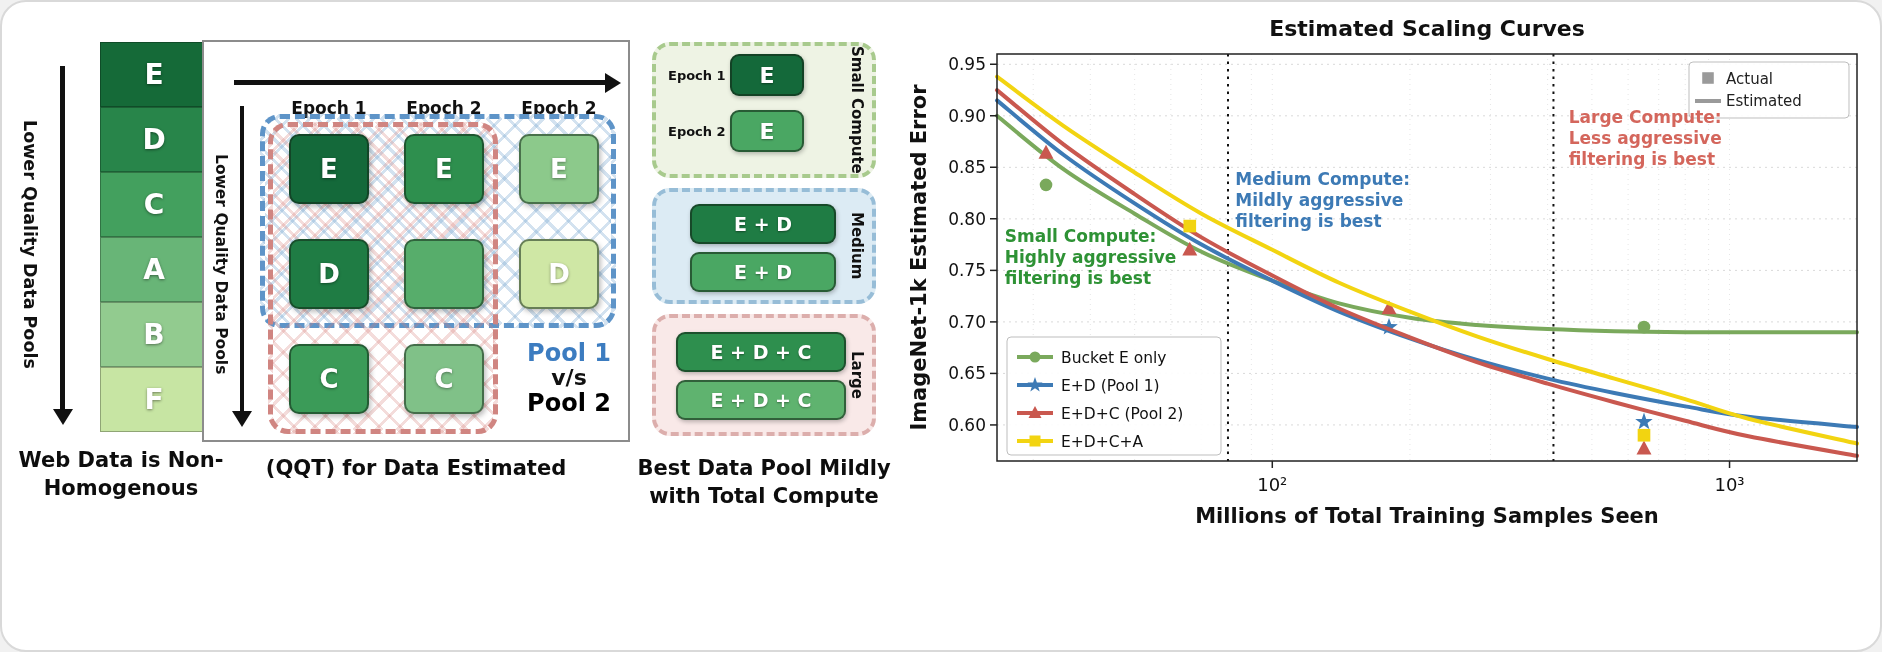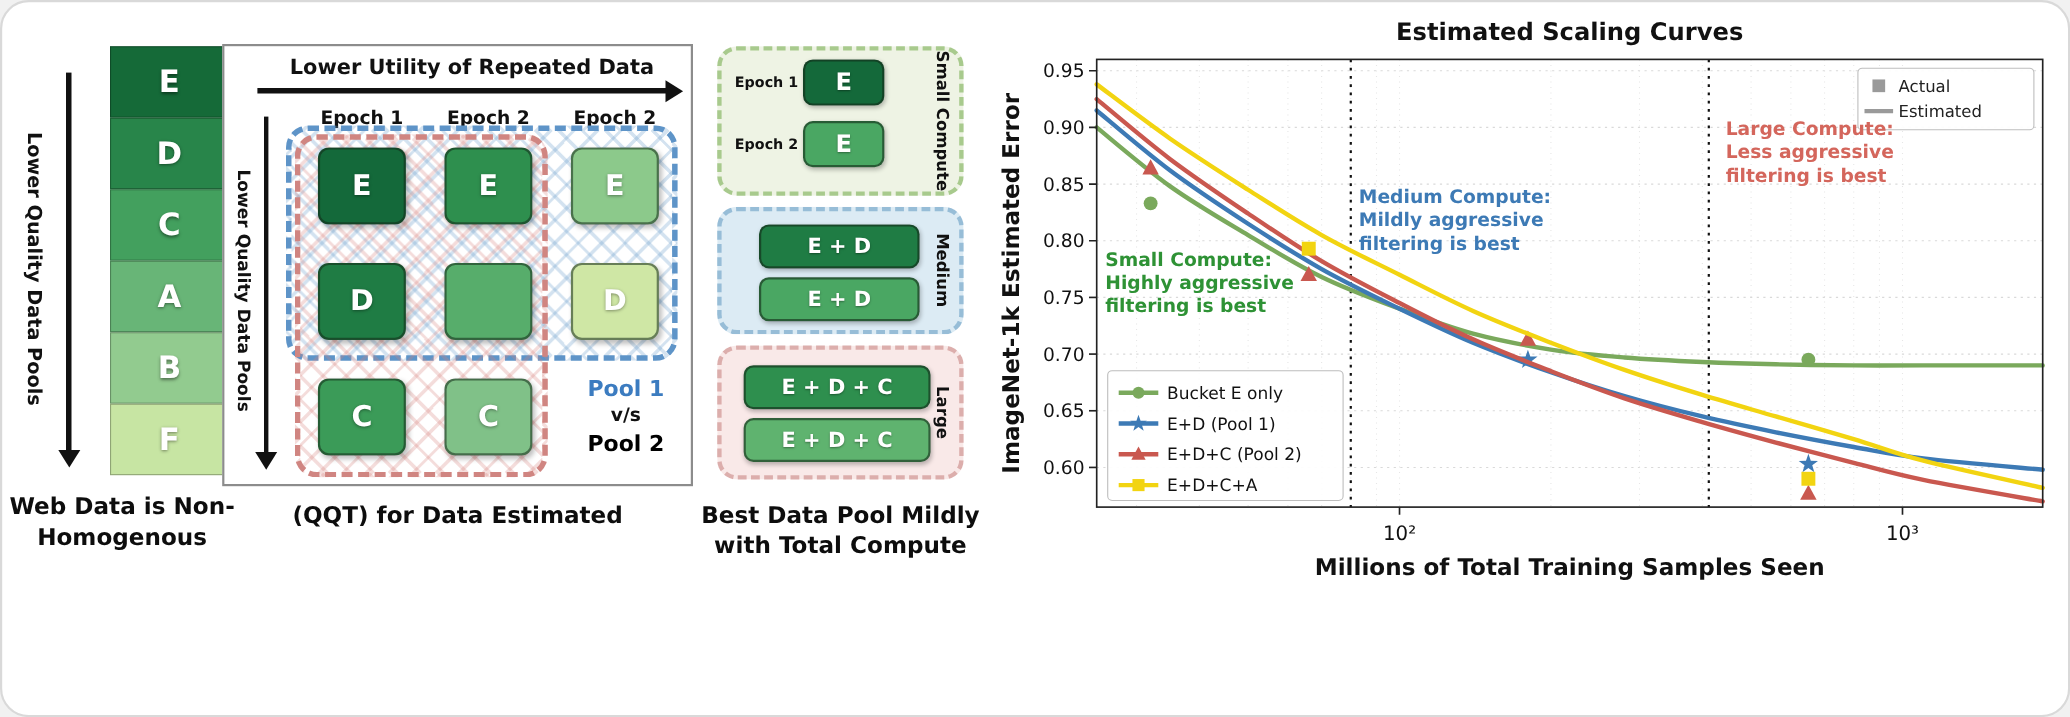--- a/index.html
+++ b/index.html
@@ -15,21 +15,21 @@
   .harrow::after{content:"";position:absolute;top:50%;right:-15px;transform:translateY(-50%);
     border-top:10px solid transparent;border-bottom:10px solid transparent;border-left:16px solid #111}
   .caption{font-weight:bold;font-size:21px;line-height:28px;text-align:center;color:#0d0d0d}
 
   
   .p1-axis{left:18px;top:66px;height:352px;font-size:17.5px}
   .p1-arrow{left:58px;top:64px;height:344px}
   .p1-stack{left:98px;top:40px;width:108px}
   .pool-box{height:65px;display:flex;align-items:center;justify-content:center;color:#fff;
     font-weight:bold;font-size:28px;border:1px solid rgba(0,0,0,.28);text-shadow:0 1px 3px rgba(0,0,0,.45)}
-  .p1-caption{left:2px;top:444px;width:214px}
+  .p1-caption{left:12px;top:444px;width:214px}
 
   
   .p2-box{left:200px;top:38px;width:428px;height:402px;border:2px solid #8c8c8c;background:#fff}
   .p2-title{top:8px;left:30px;width:390px;text-align:center;font-weight:bold;font-size:19px;color:#111}
   .p2-harrow{top:38px;left:30px;width:372px}
   .ep{top:56px;width:110px;text-align:center;font-weight:bold;font-size:17px;color:#111}
   .ep1{left:70px}.ep2{left:185px}.ep3h{left:300px}
   .p2-vlabel{left:8px;top:64px;height:316px;font-size:15.5px}
   .p2-varrow{left:36px;top:64px;height:306px;width:4px}
   .region{border-radius:20px}
@@ -38,22 +38,22 @@
                repeating-linear-gradient(135deg,rgba(110,160,205,.30) 0 3px,transparent 3px 15px)}
   .pool2-region{left:64px;top:80px;width:230px;height:312px;border:5px dashed #d08581;
     background:repeating-linear-gradient(45deg,rgba(215,130,125,.28) 0 3px,transparent 3px 15px),
                repeating-linear-gradient(135deg,rgba(215,130,125,.28) 0 3px,transparent 3px 15px)}
   .qcell{width:80px;height:70px;border-radius:10px;border:2px solid rgba(18,40,24,.55);
     display:flex;align-items:center;justify-content:center;color:#fff;font-weight:bold;font-size:26px;
     box-shadow:2px 3px 5px rgba(0,0,0,.25);text-shadow:0 1px 3px rgba(0,0,0,.4)}
   .c0{left:85px}.c1{left:200px}.c2{left:315px}
   .r0{top:92px}.r1{top:197px}.r2{top:302px}
   .p2-legend{left:318px;top:298px;width:94px;text-align:center;font-weight:bold}
-  .p2-legend .pool-txt{font-size:20px;line-height:26px}
-  .p2-legend .vs-txt{font-size:17px;line-height:24px;color:#111}
+  .p2-legend .pool-txt{font-size:24px;line-height:26px}
+  .p2-legend .vs-txt{font-size:22px;line-height:24px;color:#111}
   .p2-caption{left:200px;top:452px;width:428px}
 
   
   .pgroup{left:650px;width:224px;border-radius:18px;border:4px dashed}
   .pg-small{top:40px;height:136px;border-color:#a8ca8d;background:#eef3e4}
   .pg-med{top:186px;height:116px;border-color:#97bdd7;background:#dcebf4}
   .pg-large{top:312px;height:122px;border-color:#dcaeac;background:#f9e9e8}
   .ep3{font-size:13px;font-weight:bold;color:#111}
   .cbox{border:2px solid rgba(18,40,24,.6);border-radius:9px;color:#fff;font-weight:bold;
     display:flex;align-items:center;justify-content:center;box-shadow:1px 2px 4px rgba(0,0,0,.25);
@@ -87,21 +87,20 @@
     <div class="pool-box" style="background: rgb(104, 181, 119);">A</div>
     <div class="pool-box" style="background: rgb(146, 203, 143);">B</div>
     <div class="pool-box" style="background: rgb(199, 229, 163);">F</div>
   </div>
   <div class="abs caption p1-caption">
     <div>Web Data is Non-</div>
     <div>Homogenous</div>
   </div>
 
   <div class="abs p2-box">
-    <div class="abs p2-title">Lower Utility of Repeated Data</div>
     <div class="abs harrow p2-harrow"></div>
     <div class="abs ep ep1">Epoch 1</div>
     <div class="abs ep ep2">Epoch 2</div>
     <div class="abs ep ep3h">Epoch 2</div>
     <div class="abs vtext p2-vlabel">Lower Quality Data Pools</div>
     <div class="abs varrow p2-varrow"></div>
 
     <div class="abs region pool1-region"></div>
     <div class="abs region pool2-region"></div>
 

